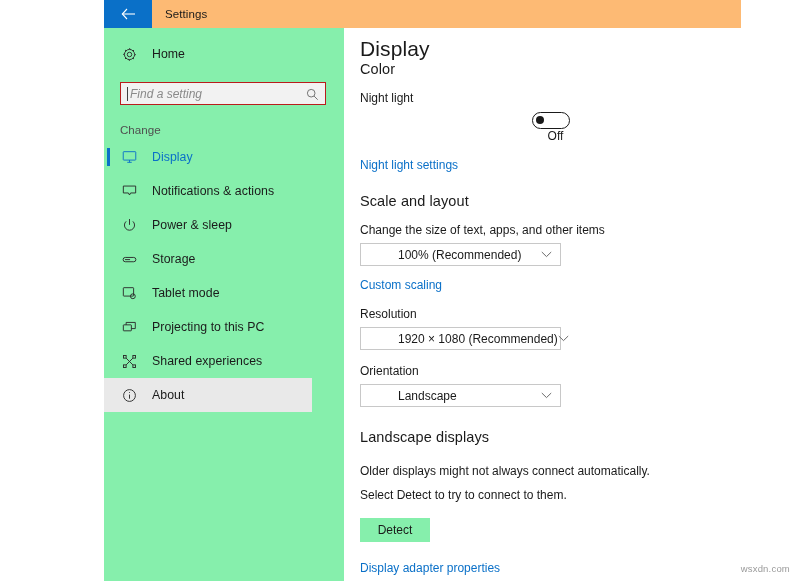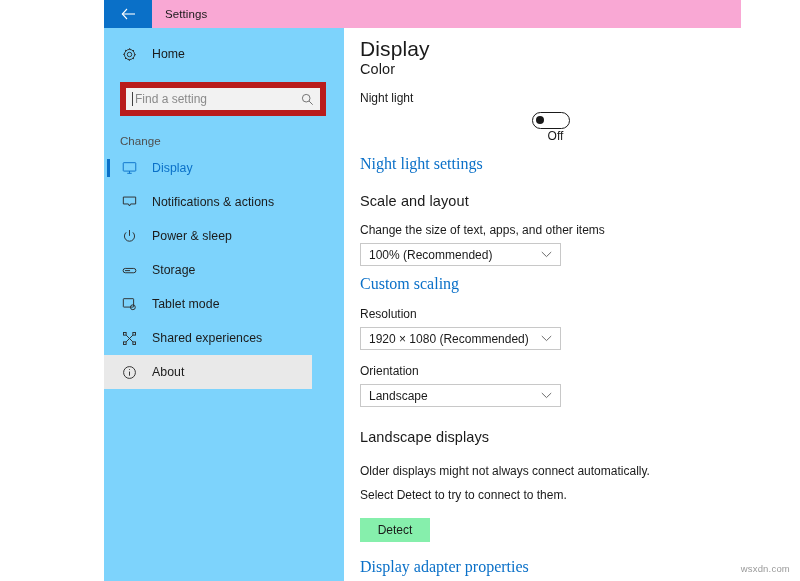--- a/index.html
+++ b/index.html
@@ -26,21 +26,21 @@
     background: #ffffff;
   }
 
   
   #titlebar {
     position: absolute;
     left: 0;
     top: 0;
     width: 637px;
     height: 28px;
-    background: #f9a8d4;
+    background: #fdba74;
     display: flex;
     align-items: center;
   }
   #back-button {
     width: 48px;
     height: 28px;
     background: #0a70c8;
     display: flex;
     align-items: center;
     justify-content: center;
@@ -55,21 +55,21 @@
     letter-spacing: 0.1px;
   }
 
   
   #sidebar {
     position: absolute;
     left: 0;
     top: 28px;
     width: 240px;
     height: 553px;
-    background: #7dd3fc;
+    background: #86efac;
   }
 
   .nav-row {
     display: flex;
     align-items: center;
     height: 34px;
     padding-left: 14px;
     position: relative;
     cursor: pointer;
     box-sizing: border-box;
@@ -90,27 +90,28 @@
     letter-spacing: 0.05px;
     white-space: nowrap;
   }
 
   #home-row { margin-top: 9px; }
 
   
   #search-wrap {
     margin: 11px 0 0 16px;
     width: 206px;
-    height: 34px;
-    border: 6px solid #b91c1c;
+    height: 23px;
+    border: 1px solid #b91c1c;
     background: #f2f2f2;
     display: flex;
     align-items: center;
     box-sizing: border-box;
     position: relative;
+    font-style: italic;
   }
   #search-caret {
     position: absolute;
     left: 6px;
     top: 4px;
     width: 1px;
     height: 14px;
     background: #404040;
   }
   #search-input-text {
@@ -169,25 +170,24 @@
     margin: 0 0 0 0;
     font-weight: normal;
     letter-spacing: 0.1px;
   }
   .field-label {
     font-size: 12px;
     color: #1a1a1a;
     margin-top: 14px;
   }
   .link {
-    font-size: 16px;
+    font-size: 12px;
     color: #0a70c8;
     cursor: pointer;
     display: inline-block;
-    font-family: Liberation Serif, serif;
   }
   .body-text {
     font-size: 12px;
     color: #1a1a1a;
     line-height: 24px;
     width: 300px;
   }
 
   
   #night-light-toggle-row {
@@ -227,20 +227,21 @@
     width: 201px;
     height: 23px;
     border: 1px solid #c8c8c8;
     background: #ffffff;
     display: flex;
     align-items: center;
     justify-content: space-between;
     margin-top: 6px;
     cursor: pointer;
     box-sizing: border-box;
+    padding-left: 29px;
   }
   .dropdown-value {
     font-size: 12px;
     color: #1a1a1a;
     margin-left: 8px;
     white-space: nowrap;
   }
   .dropdown-chevron {
     margin-right: 8px;
     color: #6b6b6b;
@@ -363,20 +364,29 @@
       <span class="nav-icon">
         <svg width="15" height="14" viewBox="0 0 16 15" fill="none" stroke="#2b2b2b" stroke-width="1">
           <rect x="1.4" y="1.8" width="11" height="9" rx="0.6"></rect>
           <circle cx="11.6" cy="11" r="2.6"></circle>
         </svg>
       </span>
       <span class="nav-label">Tablet mode</span>
     </div>
 
 
+    <div class="nav-row">
+      <span class="nav-icon">
+        <svg width="15" height="14" viewBox="0 0 16 15" fill="none" stroke="#2b2b2b" stroke-width="1">
+          <rect x="1.4" y="5.2" width="8.6" height="6.4" rx="0.5"></rect>
+          <path d="M4.4 5.2 V2.6 H14.2 V9.2 H10"></path>
+        </svg>
+      </span>
+      <span class="nav-label">Projecting to this PC</span>
+    </div>
 
     <div class="nav-row">
       <span class="nav-icon">
         <svg width="15" height="15" viewBox="0 0 16 16" fill="none" stroke="#2b2b2b" stroke-width="1">
           <rect x="1.6" y="1.6" width="2.8" height="2.8"></rect>
           <rect x="11.6" y="1.6" width="2.8" height="2.8"></rect>
           <rect x="1.6" y="11.6" width="2.8" height="2.8"></rect>
           <rect x="11.6" y="11.6" width="2.8" height="2.8"></rect>
           <path d="M4.4 4.4 L11.6 11.6 M11.6 4.4 L4.4 11.6"></path>
         </svg>

